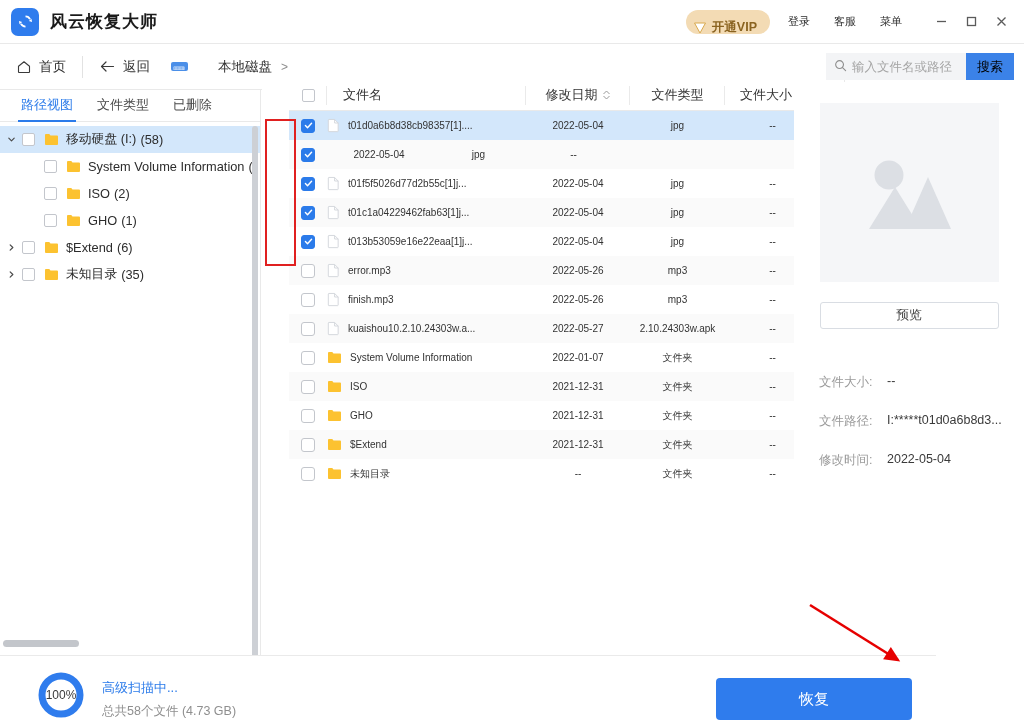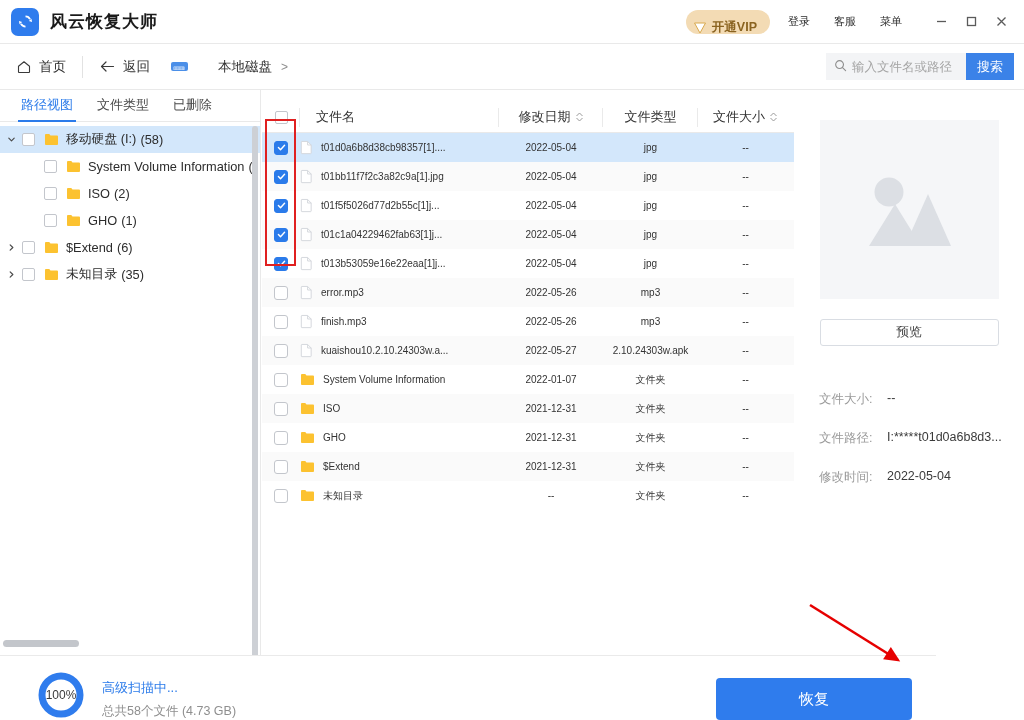--- a/index.html
+++ b/index.html
@@ -71,21 +71,21 @@
     display: flex; align-items: center; height: 27px; width: 140px;
     background: #f3f4f6; padding-left: 8px;
   }
   .search-input {
     border: none; outline: none; background: transparent; font-size: 12.5px;
     color: #333; width: 108px; margin-left: 5px;
     font-family: "Liberation Sans", sans-serif;
   }
   .search-input::placeholder { color: #a5a5a5; }
   .search-btn {
-    height: 27px; padding: 0 11px; background: #3b82e8; color: #ffffff;
+    height: 27px; padding: 0 11px; background: #3b82e8; color: #000000;
     font-size: 13px; display: flex; align-items: center; justify-content: center;
     cursor: pointer;
   }
 
   
   .sidebar {
     position: absolute; left: 0; top: 90px; width: 261px; height: 565px;
     background: #fff; border-right: 1px solid #e9e9e9; overflow: hidden;
   }
   .side-tabs { display: flex; height: 32px; border-bottom: 1px solid #e9e9e9; }
@@ -120,22 +120,22 @@
     position: absolute; left: 3px; bottom: 8px; width: 76px; height: 7px;
     background: #c3c6cb; border-radius: 4px;
   }
   .side-vscroll {
     position: absolute; right: 2px; top: 36px; width: 6px; height: 600px;
     background: #cdd0d5; border-radius: 3px;
   }
 
   
   .filelist {
-    position: absolute; left: 262px; top: 102px; width: 583px; height: 565px;
-    background: #fff; border-right: 1px solid #e9e9e9; overflow: hidden;
+    position: absolute; left: 262px; top: 80px; width: 583px; height: 565px;
+    background: #fff; border-right: 1px solid #e9e9e9; overflow: hidden; padding-left: 27px;
   }
   .fl-head {
     display: flex; height: 31px; border-bottom: 1px solid #e9e9e9;
     align-items: center; font-size: 13px; color: #333;
   }
   .fl-head .cell { display: flex; align-items: center; justify-content: center;
     height: 31px; position: relative; }
   .fl-head .cell::after {
     content: ''; position: absolute; right: 0; top: 6px; bottom: 6px;
     width: 1px; background: #eaeaea;
@@ -172,21 +172,21 @@
   }
   .file-ic { margin-right: 8px; display: flex; align-items: center; }
   .fname { white-space: nowrap; overflow: hidden; }
   .fl-vscroll {
     position: absolute; right: 4px; top: 36px; width: 6px; height: 522px;
     background: #cdd0d5; border-radius: 3px;
   }
 
   
   .preview {
-    position: absolute; left: 794px; top: 99px; width: 230px; height: 565px;
+    position: absolute; left: 794px; top: 82px; width: 230px; height: 565px;
     background: #fff;
   }
   .pv-thumb {
     margin: 21px auto 0; width: 179px; height: 179px; background: #f5f6f8;
     display: flex; align-items: center; justify-content: center;
   }
   .pv-btn {
     margin: 20px auto 0; width: 179px; height: 27px; border: 1px solid #d9dde3;
     border-radius: 3px; display: flex; align-items: center;
     justify-content: center; font-size: 12.8px; color: #444; cursor: pointer;
@@ -472,29 +472,20 @@
           <div class="cell c-size">--</div>
         </div>
         <div class="fl-row alt">
           <div class="cell c-check">
             <span class="row-cb checked">
               <svg width="9" height="9" viewBox="0 0 10 10">
                 <path d="M1.6 5.1L3.9 7.4 8.4 2.6" fill="none" stroke="#fff" stroke-width="1.6" stroke-linecap="round" stroke-linejoin="round"></path>
               </svg>
             </span>
           </div>
-          <div class="cell c-name">
-            <span class="file-ic">
-              <svg width="13" height="15" viewBox="0 0 14 16">
-                <path d="M2 1.5h6.2L12 5.3V14a.6.6 0 01-.6.6H2A.6.6 0 011.4 14V2.1A.6.6 0 012 1.5z" fill="#fff" stroke="#d2d5da" stroke-width="1"></path>
-                <path d="M8.2 1.6v3.7H12" fill="none" stroke="#d2d5da" stroke-width="1"></path>
-              </svg>
-            </span>
-            <span class="fname">t01bb11f7f2c3a82c9a[1].jpg</span>
-          </div>
           <div class="cell c-date">2022-05-04</div>
           <div class="cell c-type">jpg</div>
           <div class="cell c-size">--</div>
         </div>
         <div class="fl-row">
           <div class="cell c-check">
             <span class="row-cb checked">
               <svg width="9" height="9" viewBox="0 0 10 10">
                 <path d="M1.6 5.1L3.9 7.4 8.4 2.6" fill="none" stroke="#fff" stroke-width="1.6" stroke-linecap="round" stroke-linejoin="round"></path>
               </svg>

